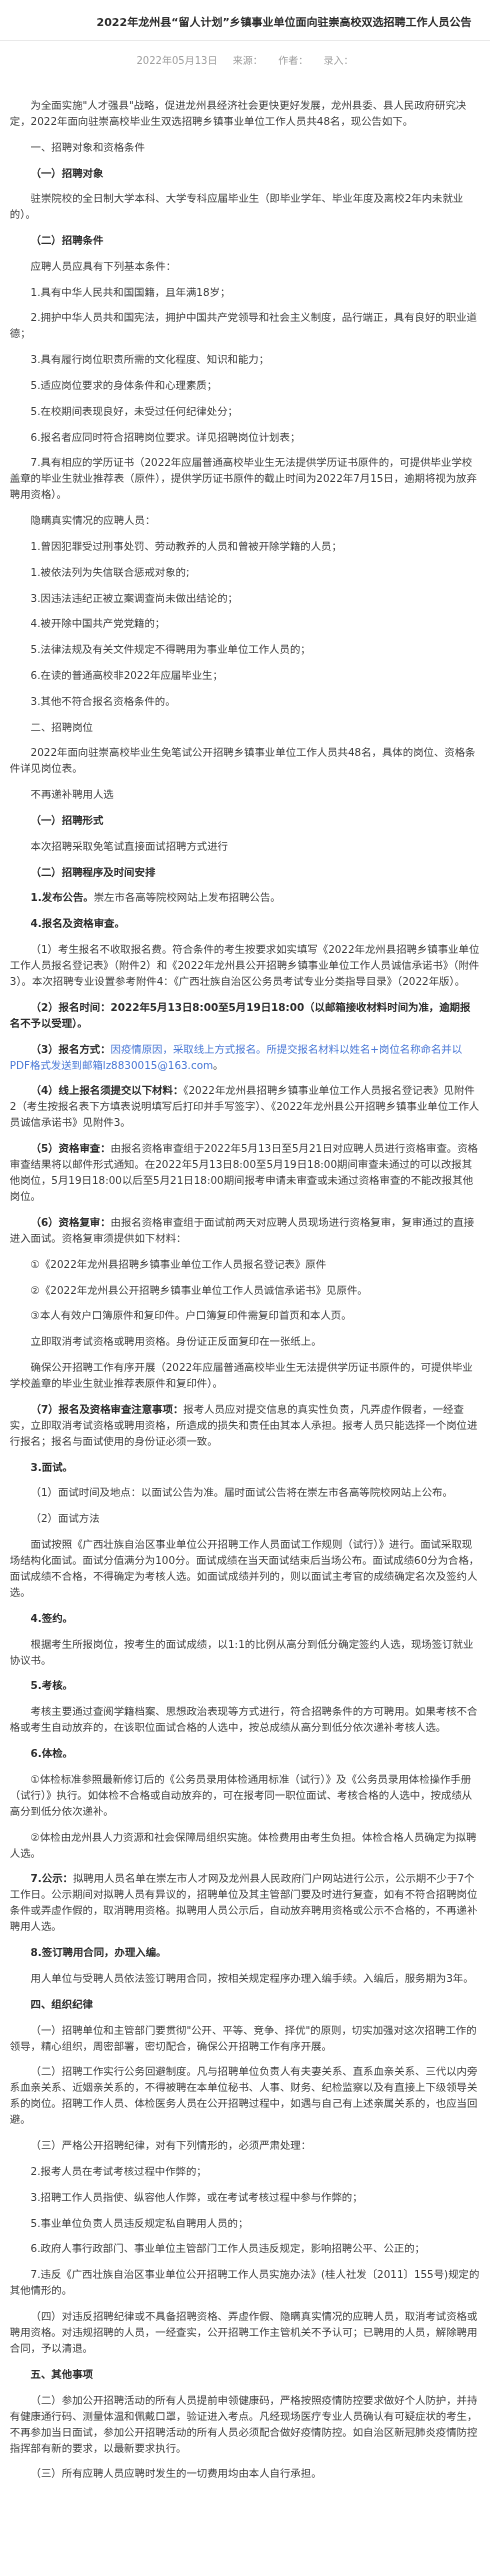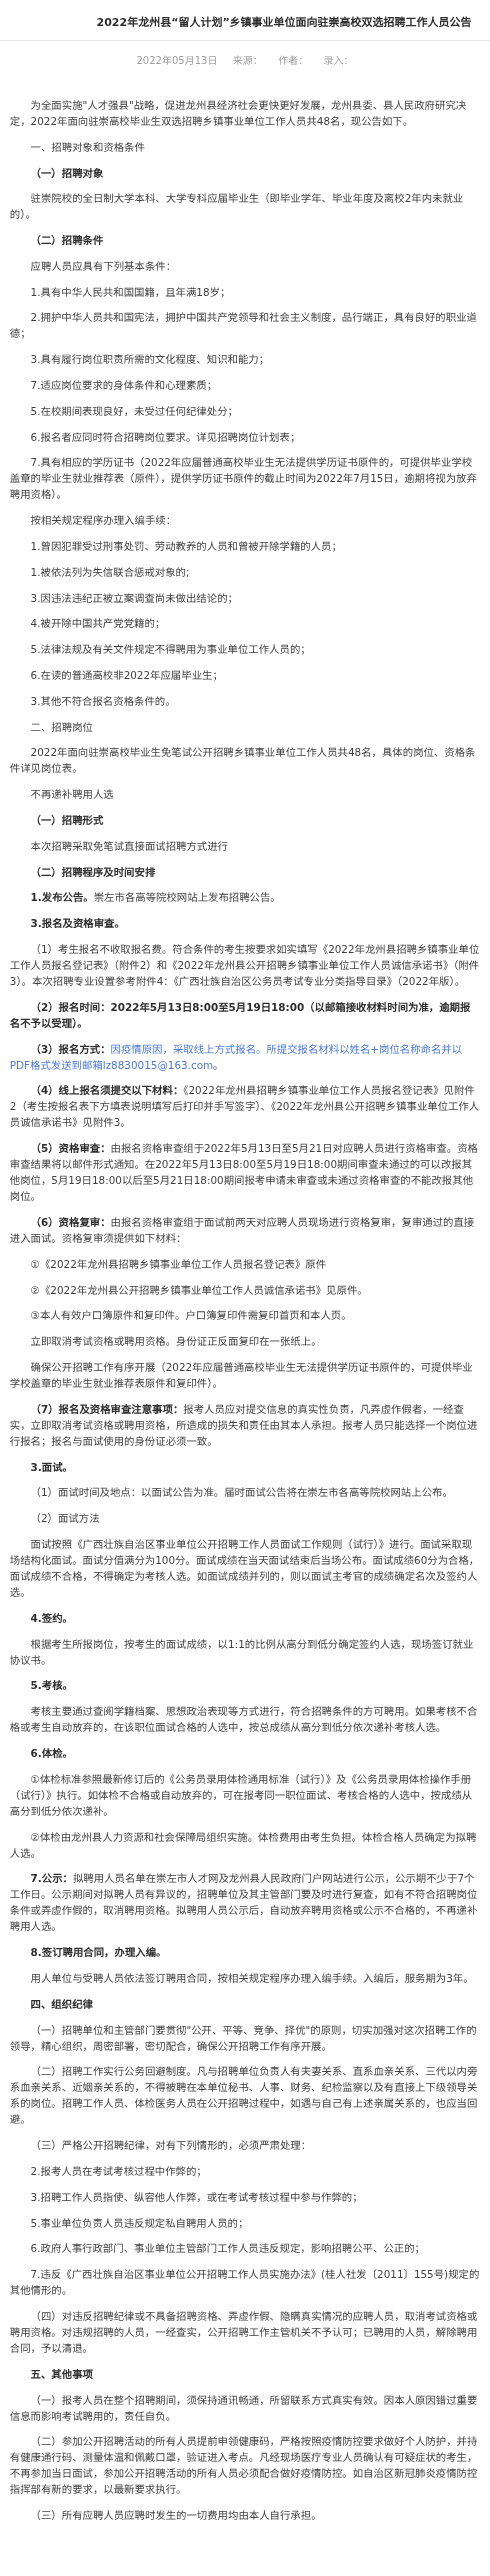--- a/index.html
+++ b/index.html
@@ -39,40 +39,40 @@
     <div id="paragraphs">
         <p class="para"><span>为全面实施"人才强县"战略，促进龙州县经济社会更快更好发展，龙州县委、县人民政府研究决定，2022年面向驻崇高校毕业生双选招聘乡镇事业单位工作人员共48名，现公告如下。</span></p>
         <p class="para"><span>一、招聘对象和资格条件</span></p>
         <p class="para"><span class="b">（一）招聘对象</span></p>
         <p class="para"><span>驻崇院校的全日制大学本科、大学专科应届毕业生（即毕业学年、毕业年度及离校2年内未就业的）。</span></p>
         <p class="para"><span class="b">（二）招聘条件</span></p>
         <p class="para"><span>应聘人员应具有下列基本条件：</span></p>
         <p class="para"><span>1.具有中华人民共和国国籍，且年满18岁；</span></p>
         <p class="para"><span>2.拥护中华人员共和国宪法，拥护中国共产党领导和社会主义制度，品行端正，具有良好的职业道德；</span></p>
         <p class="para"><span>3.具有履行岗位职责所需的文化程度、知识和能力；</span></p>
-        <p class="para"><span>7.适应岗位要求的身体条件和心理素质；</span></p>
+        <p class="para"><span>5.适应岗位要求的身体条件和心理素质；</span></p>
         <p class="para"><span>5.在校期间表现良好，未受过任何纪律处分；</span></p>
         <p class="para"><span>6.报名者应同时符合招聘岗位要求。详见招聘岗位计划表；</span></p>
         <p class="para"><span>7.具有相应的学历证书（2022年应届普通高校毕业生无法提供学历证书原件的，可提供毕业学校盖章的毕业生就业推荐表（原件），提供学历证书原件的截止时间为2022年7月15日，逾期将视为放弃聘用资格）。</span></p>
-        <p class="para"><span>按相关规定程序办理入编手续：</span></p>
+        <p class="para"><span>隐瞒真实情况的应聘人员：</span></p>
         <p class="para"><span>1.曾因犯罪受过刑事处罚、劳动教养的人员和曾被开除学籍的人员；</span></p>
         <p class="para"><span>1.被依法列为失信联合惩戒对象的;</span></p>
         <p class="para"><span>3.因违法违纪正被立案调查尚未做出结论的；</span></p>
         <p class="para"><span>4.被开除中国共产党党籍的；</span></p>
         <p class="para"><span>5.法律法规及有关文件规定不得聘用为事业单位工作人员的；</span></p>
         <p class="para"><span>6.在读的普通高校非2022年应届毕业生；</span></p>
         <p class="para"><span>3.其他不符合报名资格条件的。</span></p>
         <p class="para"><span>二、招聘岗位</span></p>
         <p class="para"><span>2022年面向驻崇高校毕业生免笔试公开招聘乡镇事业单位工作人员共48名，具体的岗位、资格条件详见岗位表。</span></p>
         <p class="para"><span>不再递补聘用人选</span></p>
         <p class="para"><span class="b">（一）招聘形式</span></p>
         <p class="para"><span>本次招聘采取免笔试直接面试招聘方式进行</span></p>
         <p class="para"><span class="b">（二）招聘程序及时间安排</span></p>
         <p class="para"><span class="b">1.发布公告。</span><span>崇左市各高等院校网站上发布招聘公告。</span></p>
-        <p class="para"><span class="b">3.报名及资格审查。</span></p>
+        <p class="para"><span class="b">4.报名及资格审查。</span></p>
         <p class="para"><span>（1）考生报名不收取报名费。符合条件的考生按要求如实填写《2022年龙州县招聘乡镇事业单位工作人员报名登记表》（附件2）和《2022年龙州县公开招聘乡镇事业单位工作人员诚信承诺书》（附件3）。本次招聘专业设置参考附件4：《广西壮族自治区公务员考试专业分类指导目录》（2022年版）。</span></p>
         <p class="para"><span class="b">（2）报名时间：2022年5月13日8:00至5月19日18:00（以邮箱接收材料时间为准，逾期报名不予以受理）。</span></p>
         <p class="para"><span class="b">（3）报名方式：</span><span class="link">因疫情原因，采取线上方式报名。所提交报名材料以姓名+岗位名称命名并以PDF格式发送到邮箱lz8830015@163.com</span><span>。</span></p>
         <p class="para"><span class="b">（4）线上报名须提交以下材料：</span><span>《2022年龙州县招聘乡镇事业单位工作人员报名登记表》见附件2（考生按报名表下方填表说明填写后打印并手写签字）、《2022年龙州县公开招聘乡镇事业单位工作人员诚信承诺书》见附件3。</span></p>
         <p class="para"><span class="b">（5）资格审查：</span><span>由报名资格审查组于2022年5月13日至5月21日对应聘人员进行资格审查。资格审查结果将以邮件形式通知。在2022年5月13日8:00至5月19日18:00期间审查未通过的可以改报其他岗位，5月19日18:00以后至5月21日18:00期间报考申请未审查或未通过资格审查的不能改报其他岗位。</span></p>
         <p class="para"><span class="b">（6）资格复审：</span><span>由报名资格审查组于面试前两天对应聘人员现场进行资格复审，复审通过的直接进入面试。资格复审须提供如下材料：</span></p>
         <p class="para"><span>①《2022年龙州县招聘乡镇事业单位工作人员报名登记表》原件</span></p>
         <p class="para"><span>②《2022年龙州县公开招聘乡镇事业单位工作人员诚信承诺书》见原件。</span></p>
         <p class="para"><span>③本人有效户口簿原件和复印件。户口簿复印件需复印首页和本人页。</span></p>
         <p class="para"><span>立即取消考试资格或聘用资格。身份证正反面复印在一张纸上。</span></p>
@@ -96,21 +96,20 @@
         <p class="para"><span>（一）招聘单位和主管部门要贯彻"公开、平等、竞争、择优"的原则，切实加强对这次招聘工作的领导，精心组织，周密部署，密切配合，确保公开招聘工作有序开展。</span></p>
         <p class="para"><span>（二）招聘工作实行公务回避制度。凡与招聘单位负责人有夫妻关系、直系血亲关系、三代以内旁系血亲关系、近姻亲关系的，不得被聘在本单位秘书、人事、财务、纪检监察以及有直接上下级领导关系的岗位。招聘工作人员、体检医务人员在公开招聘过程中，如遇与自己有上述亲属关系的，也应当回避。</span></p>
         <p class="para"><span>（三）严格公开招聘纪律，对有下列情形的，必须严肃处理：</span></p>
         <p class="para"><span>2.报考人员在考试考核过程中作弊的；</span></p>
         <p class="para"><span>3.招聘工作人员指使、纵容他人作弊，或在考试考核过程中参与作弊的；</span></p>
         <p class="para"><span>5.事业单位负责人员违反规定私自聘用人员的；</span></p>
         <p class="para"><span>6.政府人事行政部门、事业单位主管部门工作人员违反规定，影响招聘公平、公正的；</span></p>
         <p class="para"><span>7.违反《广西壮族自治区事业单位公开招聘工作人员实施办法》(桂人社发〔2011〕155号)规定的其他情形的。</span></p>
         <p class="para"><span>（四）对违反招聘纪律或不具备招聘资格、弄虚作假、隐瞒真实情况的应聘人员，取消考试资格或聘用资格。对违规招聘的人员，一经查实，公开招聘工作主管机关不予认可；已聘用的人员，解除聘用合同，予以清退。</span></p>
         <p class="para"><span class="b">五、其他事项</span></p>
-        <p class="para"><span>（一）报考人员在整个招聘期间，须保持通讯畅通，所留联系方式真实有效。因本人原因错过重要信息而影响考试聘用的，责任自负。</span></p>
         <p class="para"><span>（二）参加公开招聘活动的所有人员提前申领健康码，严格按照疫情防控要求做好个人防护，并持有健康通行码、测量体温和佩戴口罩，验证进入考点。凡经现场医疗专业人员确认有可疑症状的考生，不再参加当日面试，参加公开招聘活动的所有人员必须配合做好疫情防控。如自治区新冠肺炎疫情防控指挥部有新的要求，以最新要求执行。</span></p>
         <p class="para"><span>（三）所有应聘人员应聘时发生的一切费用均由本人自行承担。</span></p>
       </div>
 
   </div>
 
 </div>
 
 
 </body></html>

